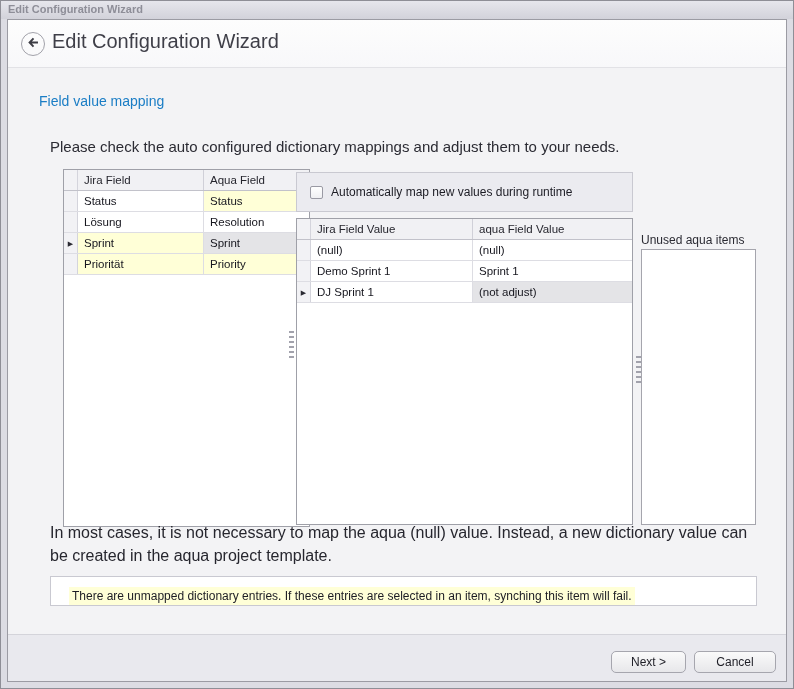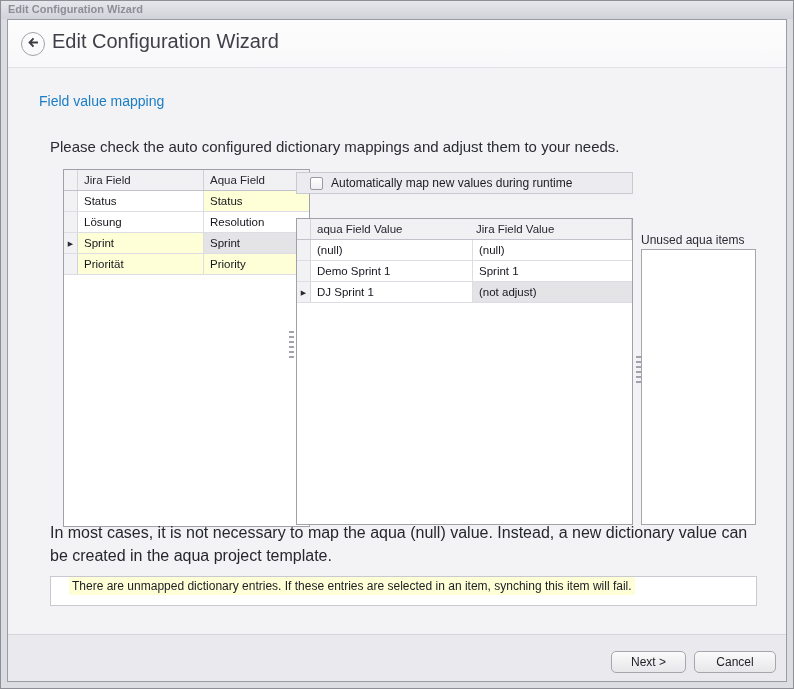--- a/index.html
+++ b/index.html
@@ -60,21 +60,21 @@
 
   .splitter-grip {
     position:absolute; width:5px; height:30px;
     background:repeating-linear-gradient(#a2a2ac 0 2px, transparent 2px 5px);
     cursor:col-resize;
   }
   .grip1 { left:281px; top:311px; }
   .grip2 { left:628px; top:336px; }
 
   .check-panel {
-    position:absolute; left:288px; top:152px; width:337px; height:22px;
+    position:absolute; left:288px; top:152px; width:337px; height:40px;
     background:#ebebf0; border:1px solid #c9c9d1;
     display:flex; align-items:center; padding-left:13px;
   }
   .checkbox {
     width:13px; height:13px; background:linear-gradient(#ffffff,#efeff2);
     border:1px solid #9a9aa4; border-radius:2px; cursor:pointer; flex:none;
   }
   .check-label { margin-left:8px; font-size:12px; color:#1c1c24; }
 
   .unused-label { position:absolute; left:633px; top:213px; font-size:12px; color:#2b2b33; }
@@ -83,21 +83,21 @@
     background:#ffffff; border:1px solid #a5a5ad;
   }
 
   .note {
     position:absolute; left:42px; top:501px; width:700px;
     font-size:16px; color:#26262e; line-height:1.45;
   }
   .warning-box {
     position:absolute; left:42px; top:556px; width:707px; height:30px;
     background:#ffffff; border:1px solid #c9c9d1;
-    display:flex; align-items:flex-start;
+    display:flex; align-items:flex-end;
   }
   .warning-text {
     margin-left:18px; background:#ffffd7; padding:2px 3px;
     font-size:12px; color:#1c1c24;
   }
 
   .footer {
     position:absolute; left:0; right:0; bottom:0; height:47px;
     background:#e9e9ee; border-top:1px solid #d4d4da;
   }
@@ -167,22 +167,22 @@
     <div class="splitter-grip grip1"></div>
 
     <div class="check-panel">
       <div class="checkbox"></div>
       <div class="check-label">Automatically map new values during runtime</div>
     </div>
 
     <div class="grid grid-value">
       <div class="g-header">
         <div class="ind"></div>
+        <div class="gh-cell c1">Jira Field Value</div>
         <div class="gh-cell c2">aqua Field Value</div>
-        <div class="gh-cell c1">Jira Field Value</div>
       </div>
       <div class="g-row">
         <div class="ind"></div>
         <div class="cell c1">(null)</div>
         <div class="cell c2">(null)</div>
       </div>
       <div class="g-row">
         <div class="ind"></div>
         <div class="cell c1">Demo Sprint 1</div>
         <div class="cell c2">Sprint 1</div>

